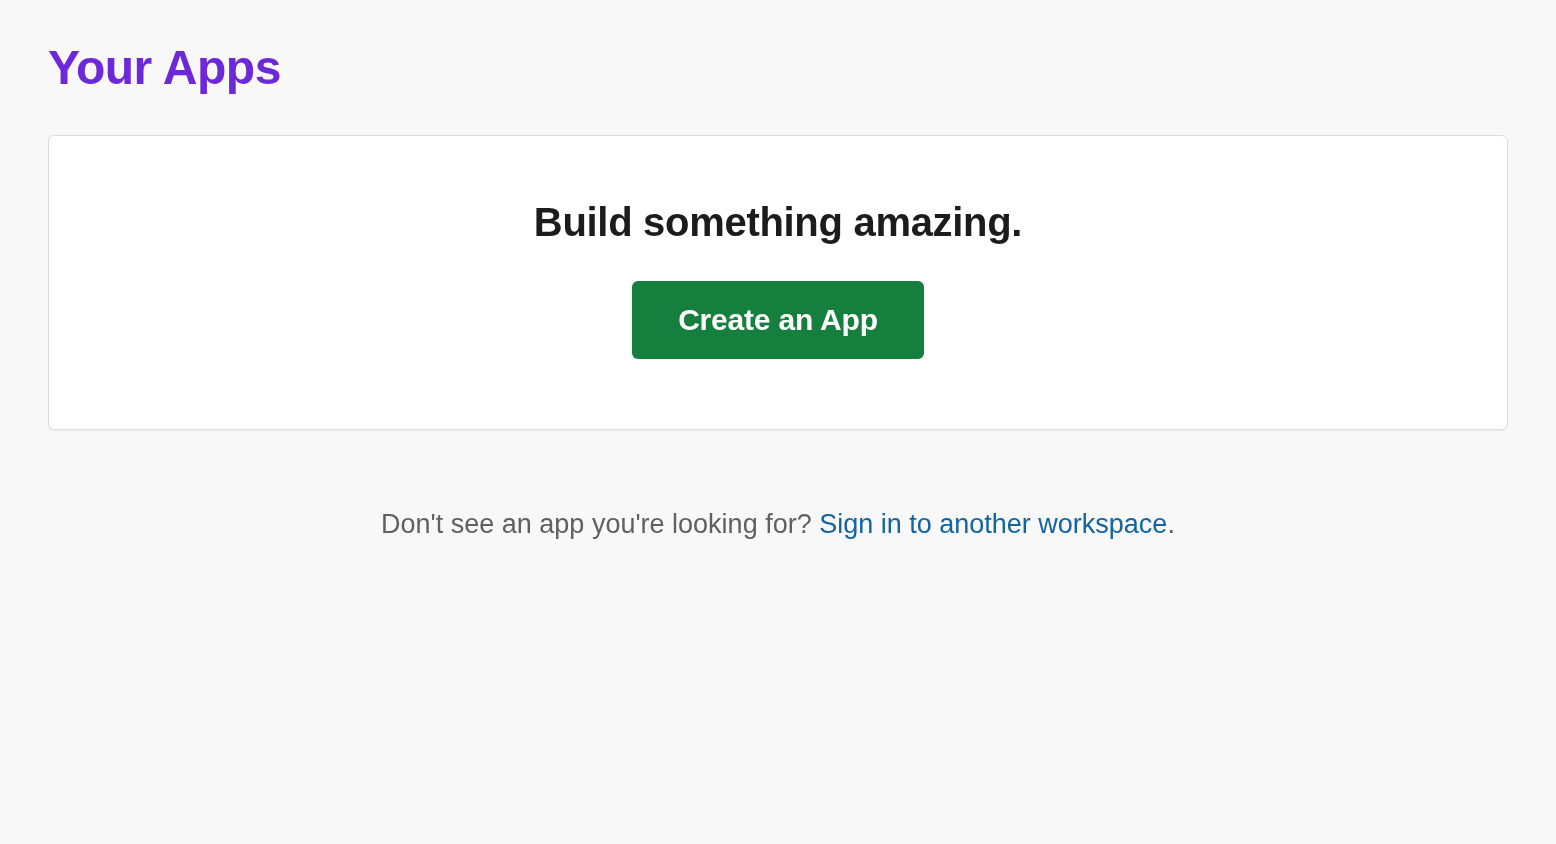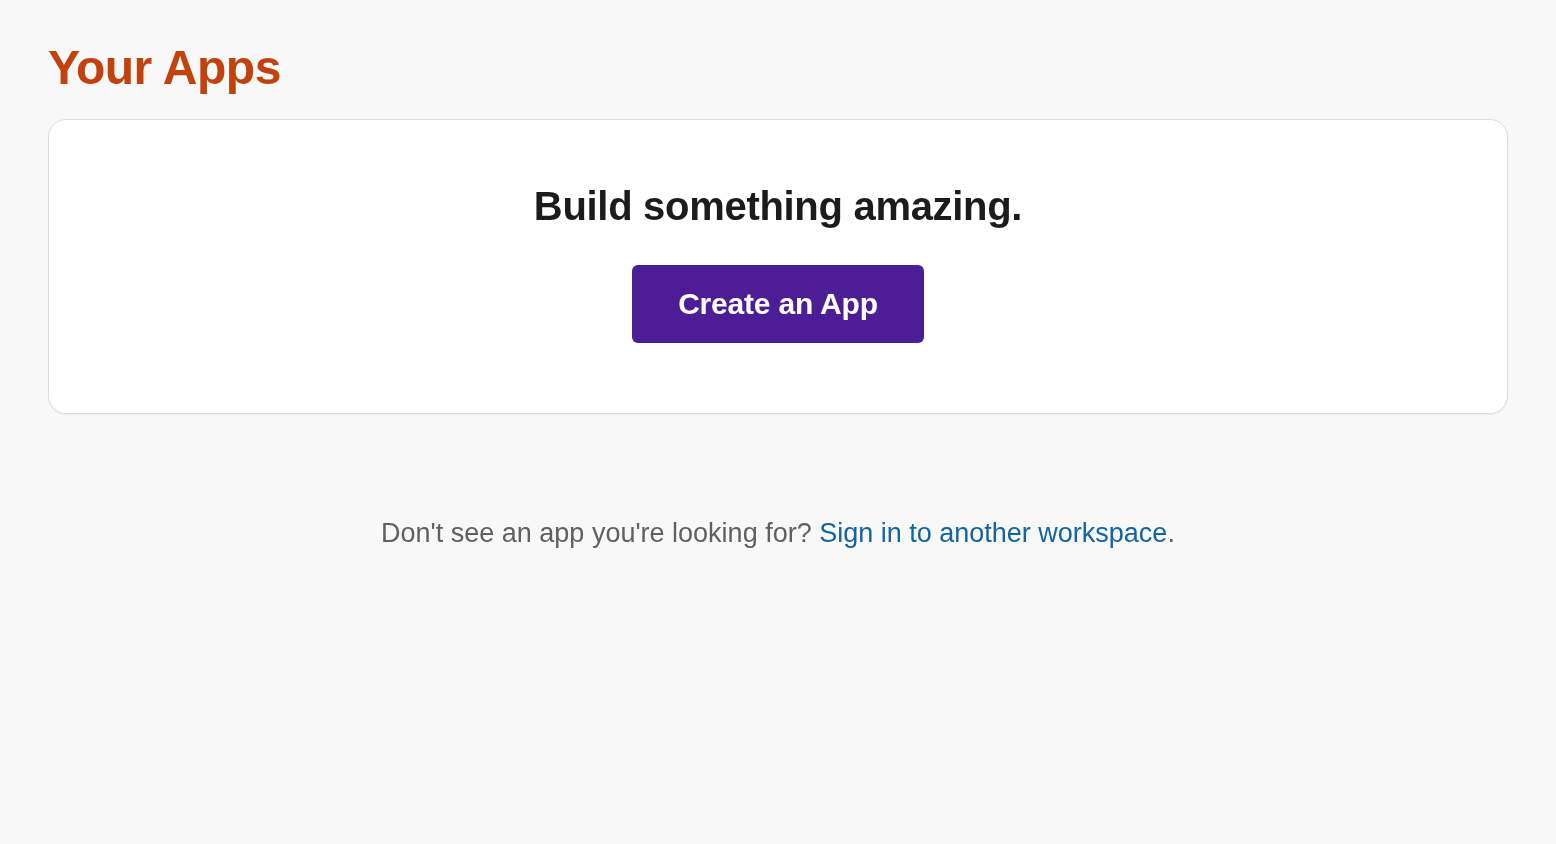--- a/index.html
+++ b/index.html
@@ -12,29 +12,29 @@
       font-family: -apple-system, BlinkMacSystemFont, "Segoe UI", "Helvetica Neue", Arial, sans-serif;
       background-color: #f8f8f8;
       padding: 40px 48px;
       width: 1556px;
       height: 844px;
     }
     
     .page-title {
       font-size: 48px;
       font-weight: 900;
-      color: #c2410c;
-      margin-bottom: 24px;
+      color: #6d28d9;
+      margin-bottom: 40px;
       letter-spacing: -0.5px;
     }
     
     .panel {
       background-color: #ffffff;
       border: 1px solid #dddddd;
-      border-radius: 18px;
+      border-radius: 6px;
       padding: 64px 70px 70px 70px;
       text-align: center;
       box-shadow: 0 1px 1px rgba(0,0,0,0.05);
     }
     
     .panel-heading {
       font-size: 40px;
       font-weight: 800;
       color: #1d1c1d;
       margin-bottom: 36px;
@@ -45,36 +45,36 @@
       font-size: 27px;
       line-height: 1.55;
       color: #1d1c1d;
       max-width: 1220px;
       margin: 0 auto 72px auto;
       font-weight: 400;
     }
     
     .create-button {
       display: inline-block;
-      background-color: #4c1d95;
+      background-color: #15803d;
       color: #ffffff;
       font-size: 30px;
       font-weight: 800;
       padding: 22px 46px;
       border: none;
       border-radius: 6px;
       cursor: pointer;
       letter-spacing: -0.2px;
     }
     
     .footer-text {
       text-align: center;
       font-size: 27px;
       color: #616061;
-      margin-top: 104px;
+      margin-top: 79px;
     }
     
     .footer-link {
       color: #1264a3;
       text-decoration: none;
       cursor: pointer;
     }
     
     .footer-period {
       color: #616061;

